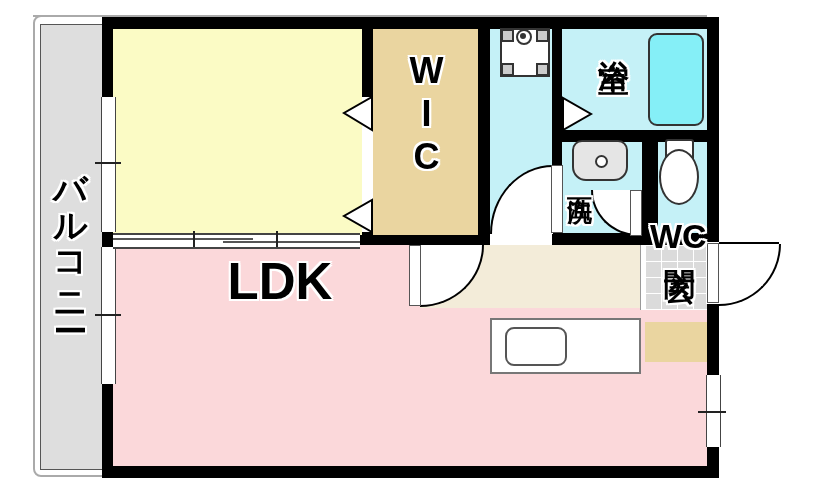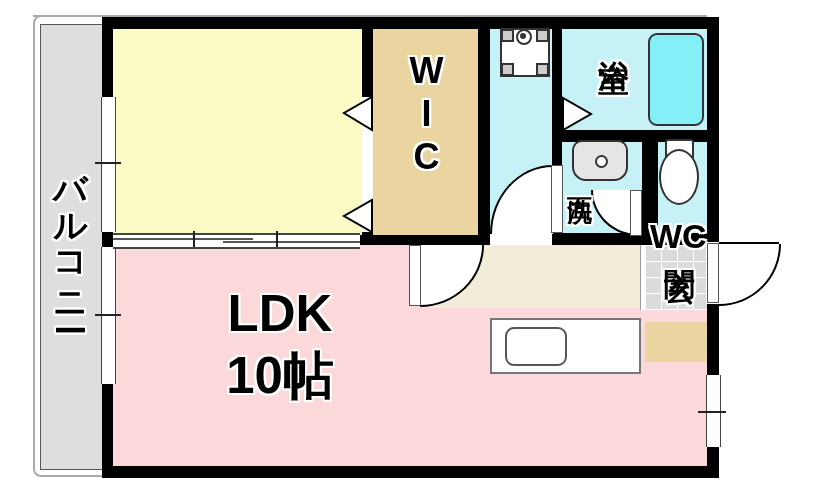--- a/index.html
+++ b/index.html
@@ -118,21 +118,21 @@
                 border:2px solid #555;border-radius:9px;}
 
   
   .yoshitsu-label{left:113px;top:55px;width:250px;text-align:center;font-size:46px;line-height:1.2;}
   .wic-label{left:405px;top:50px;height:160px;font-size:36px;}
   .bath-label{left:592px;top:36px;height:80px;font-size:31px;}
   .senmen-label{left:564px;top:178px;height:56px;font-size:25px;letter-spacing:0;}
   .wc-label{left:650px;top:193px;font-size:34px;margin-top:24px;}
   .genkan-label{left:658px;top:246px;height:66px;font-size:31px;letter-spacing:0;}
   .sb-label{left:650px;top:324px;font-size:32px;}
-  .ldk-label{left:115px;top:283px;width:330px;text-align:center;font-size:51px;line-height:1.22;}
+  .ldk-label{left:115px;top:251px;width:330px;text-align:center;font-size:51px;line-height:1.22;}
 
   svg.overlay{position:absolute;left:0;top:0;width:817px;height:496px;pointer-events:none;}
 </style>
 </head>
 <body>
 
 <div id="plan">
 
   <div class="abs top-thin-line"></div>
   <div class="abs balcony-outline"></div>
@@ -229,16 +229,15 @@
 
   <div class="abs halo vtext senmen-label">洗面</div>
 
   <div class="abs halo wc-label">WC</div>
 
   <div class="abs halo vtext genkan-label">玄関</div>
 
 
   <div class="abs halo ldk-label">
     <div>LDK</div>
-    <div>10帖</div>
   </div>
 
 </div>
 
 </body></html>

